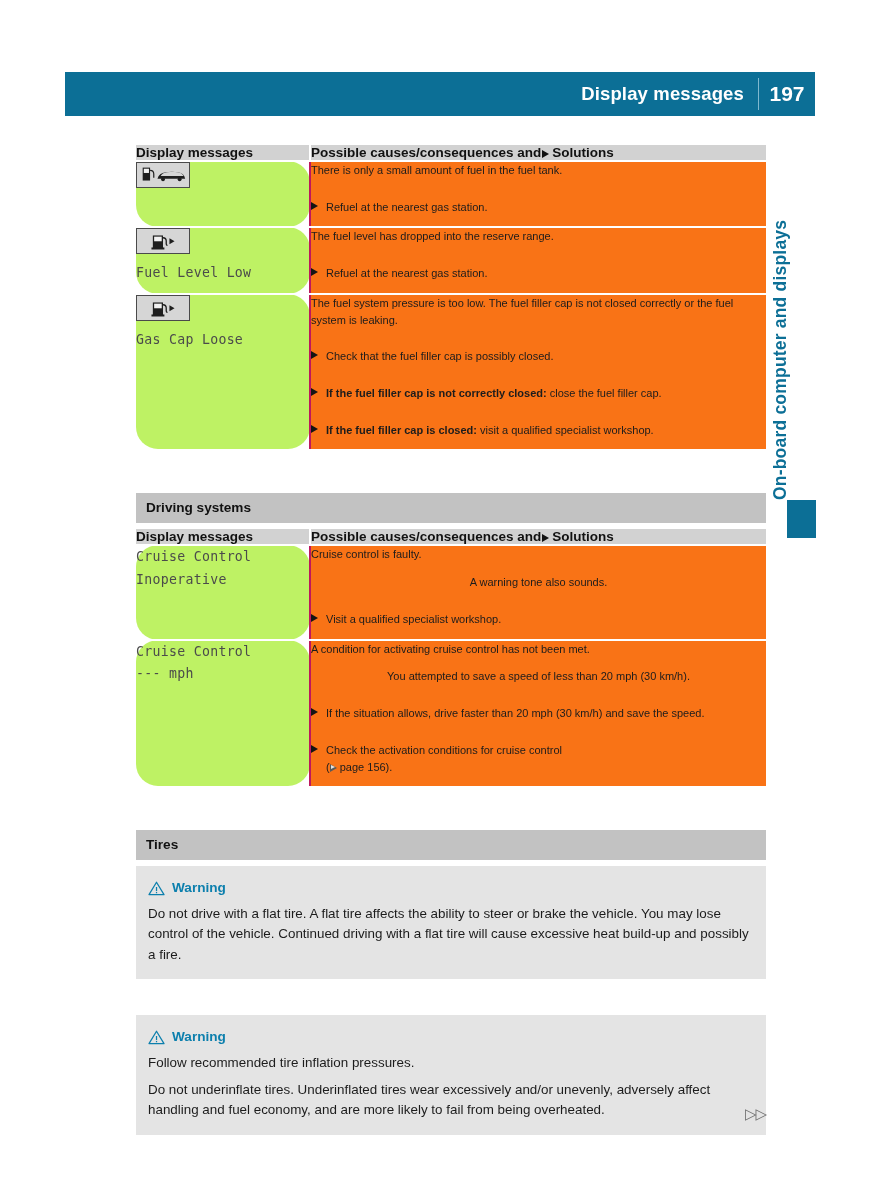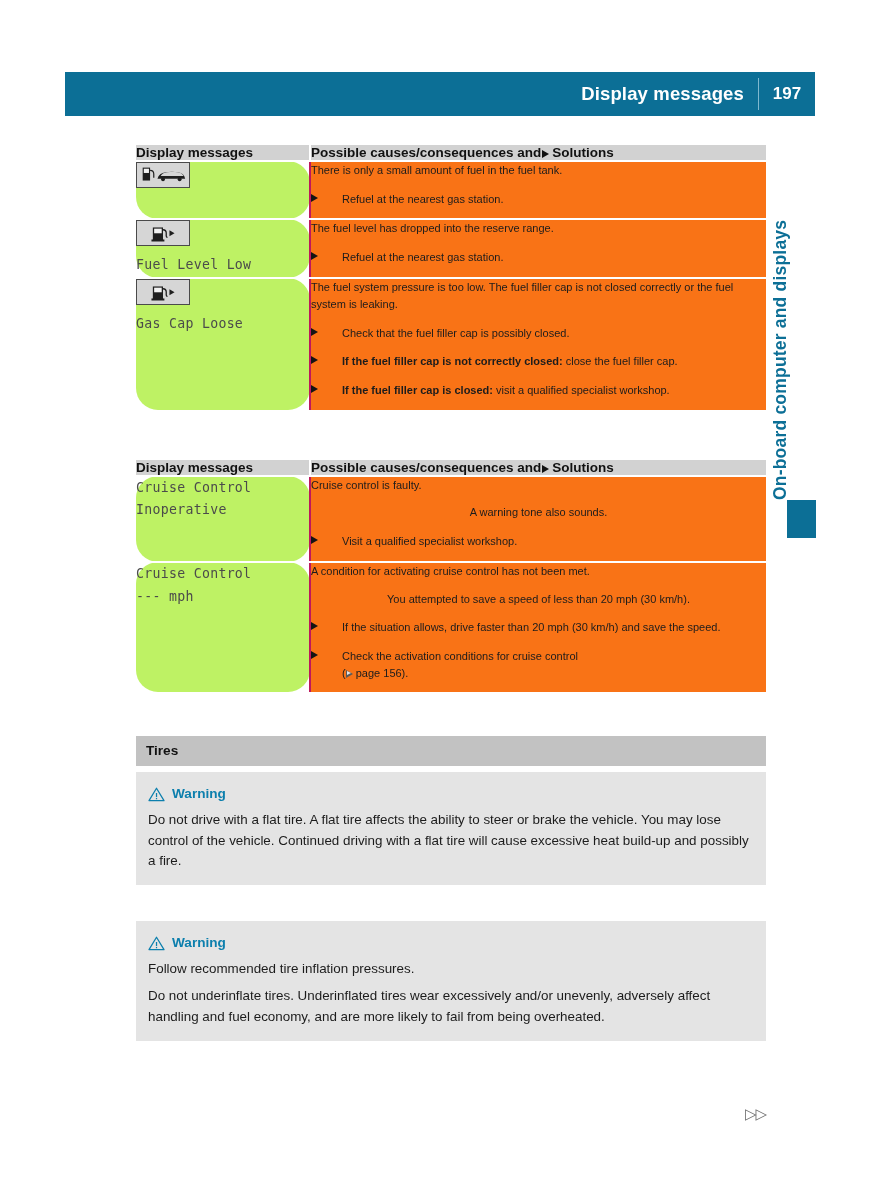--- a/index.html
+++ b/index.html
@@ -37,21 +37,21 @@
     white-space: nowrap;
   }
   .header-sep {
     width: 1px;
     align-self: stretch;
     background: #7fb8cf;
     margin: 6px 0;
   }
   .header-page {
     color: #ffffff;
-    font-size: 17px;
+    font-size: 21px;
     font-weight: bold;
     width: 56px;
     text-align: center;
     white-space: nowrap;
   }
 
   
   .side-label {
     position: absolute;
     left: 770px;
@@ -143,22 +143,22 @@
     color: #4b4b4b;
     letter-spacing: 0.3px;
     white-space: pre;
   }
 
   .para { margin: 0 0 2px 0; }
   .para + .para { margin-top: 11px; text-align: center; }
 
   .bullet {
     position: relative;
-    padding-left: 31px;
-    margin-top: 12px;
+    padding-left: 15px;
+    margin-top: 20px;
   }
   .bullet .tri {
     position: absolute;
     left: 0;
     top: 0.28em;
   }
   .bullet b { font-weight: bold; }
 
   
   .tri {
@@ -337,20 +337,21 @@
           <p class="bullet"><span class="tri"></span><span>Check that the fuel filler cap is possibly closed.</span></p>
           <p class="bullet"><span class="tri"></span><b>If the fuel filler cap is not correctly closed:</b><span> close the fuel filler cap.</span></p>
           <p class="bullet"><span class="tri"></span><b>If the fuel filler cap is closed:</b><span> visit a qualified specialist workshop.</span></p>
         </td>
       </tr>
     </tbody>
   </table>
 
   <div class="gap-lg"></div>
 
+  <div class="section-band">Driving systems</div>
   <div class="gap-sm"></div>
 
   <table class="msg-table">
     <colgroup>
         <col class="c1">
         <col class="c2">
       </colgroup>
     <tbody>
       <tr>
         <th class="th-left">Display messages</th>

